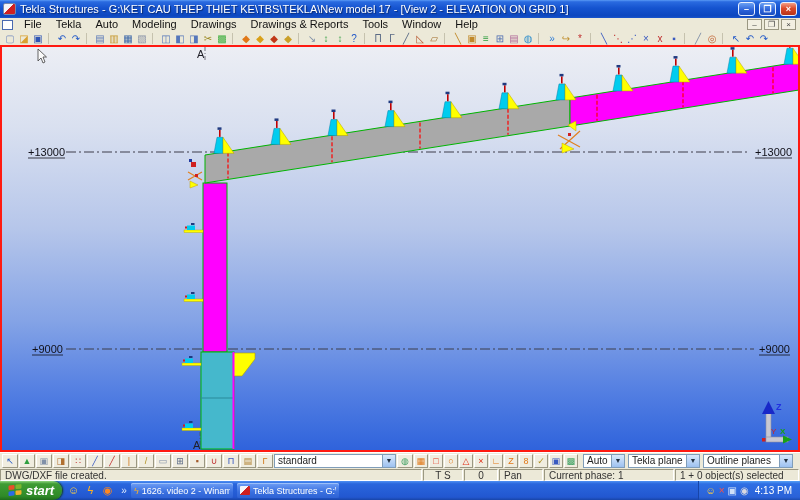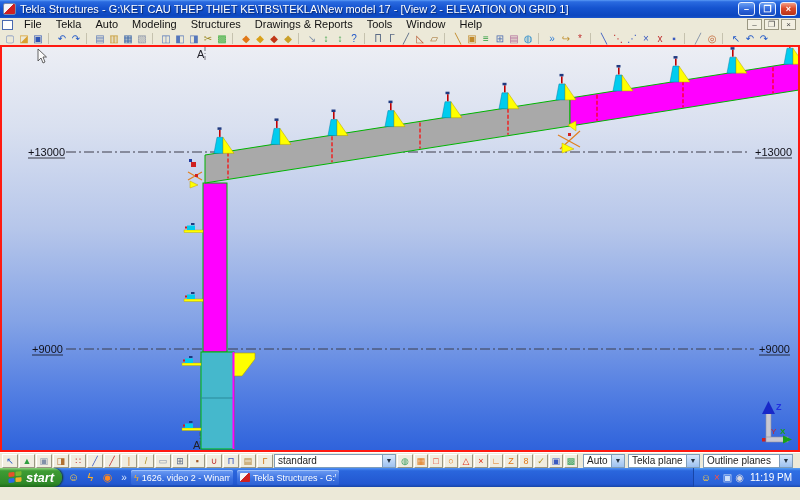--- a/index.html
+++ b/index.html
@@ -83,21 +83,21 @@
     <span class="winbtn btn-close">×</span>
   </div>
 
   <div class="menubar">
     <span class="mdi-doc-icon"></span>
     <span id="menu-items" style="display:flex;">
         <span class="menu-item">File</span>
         <span class="menu-item">Tekla</span>
         <span class="menu-item">Auto</span>
         <span class="menu-item">Modeling</span>
-        <span class="menu-item">Structures</span>
+        <span class="menu-item">Drawings</span>
         <span class="menu-item">Drawings &amp; Reports</span>
         <span class="menu-item">Tools</span>
         <span class="menu-item">Window</span>
         <span class="menu-item">Help</span>
       </span>
     <span class="mdi-btns">
       <span class="mdibtn">–</span>
       <span class="mdibtn">❐</span>
       <span class="mdibtn">×</span>
     </span>
@@ -342,20 +342,28 @@
     <span class="combo combo-view">
       <span class="combo-text">Tekla plane</span>
       <span class="combo-arrow">▼</span>
     </span>
     <span class="combo combo-outline">
       <span class="combo-text">Outline planes</span>
       <span class="combo-arrow">▼</span>
     </span>
   </div>
 
+  <div class="statusbar">
+    <span class="sb sb-msg">DWG/DXF file created.</span>
+    <span class="sb sb-ts">T S</span>
+    <span class="sb sb-zero">0</span>
+    <span class="sb sb-pan">Pan</span>
+    <span class="sb sb-phase">Current phase: 1</span>
+    <span class="sb sb-sel">1 + 0 object(s) selected</span>
+  </div>
 
   <div class="taskbar">
     <span class="start">
       <svg width="14" height="13" viewBox="0 0 14 13">
         <rect x="0.5" y="1.5" width="6" height="4.5" rx="1" fill="#e8502a" transform="skewY(-4)"></rect>
         <rect x="7.5" y="1" width="6" height="4.5" rx="1" fill="#7db72f" transform="skewY(-4)"></rect>
         <rect x="0.5" y="7.5" width="6" height="4.5" rx="1" fill="#2a6ae8" transform="skewY(-4)"></rect>
         <rect x="7.5" y="7" width="6" height="4.5" rx="1" fill="#f0b02a" transform="skewY(-4)"></rect>
       </svg>
       <span>start</span>
@@ -376,17 +384,17 @@
           <span class="tlabel">Tekla Structures - G:\...</span>
         </span>
       </span>
     <span class="tray">
       <span id="trayicons" style="display:flex;gap:3px;">
           <span class="trayic" style="color: rgb(255, 208, 64);">☺</span>
           <span class="trayic" style="color: rgb(255, 80, 64);">×</span>
           <span class="trayic" style="color: rgb(207, 224, 248);">▣</span>
           <span class="trayic" style="color: rgb(216, 216, 224);">◉</span>
         </span>
-      <span class="clock">11:19 PM</span>
+      <span class="clock">4:13 PM</span>
     </span>
   </div>
 
 </div>
 
 </body></html>

